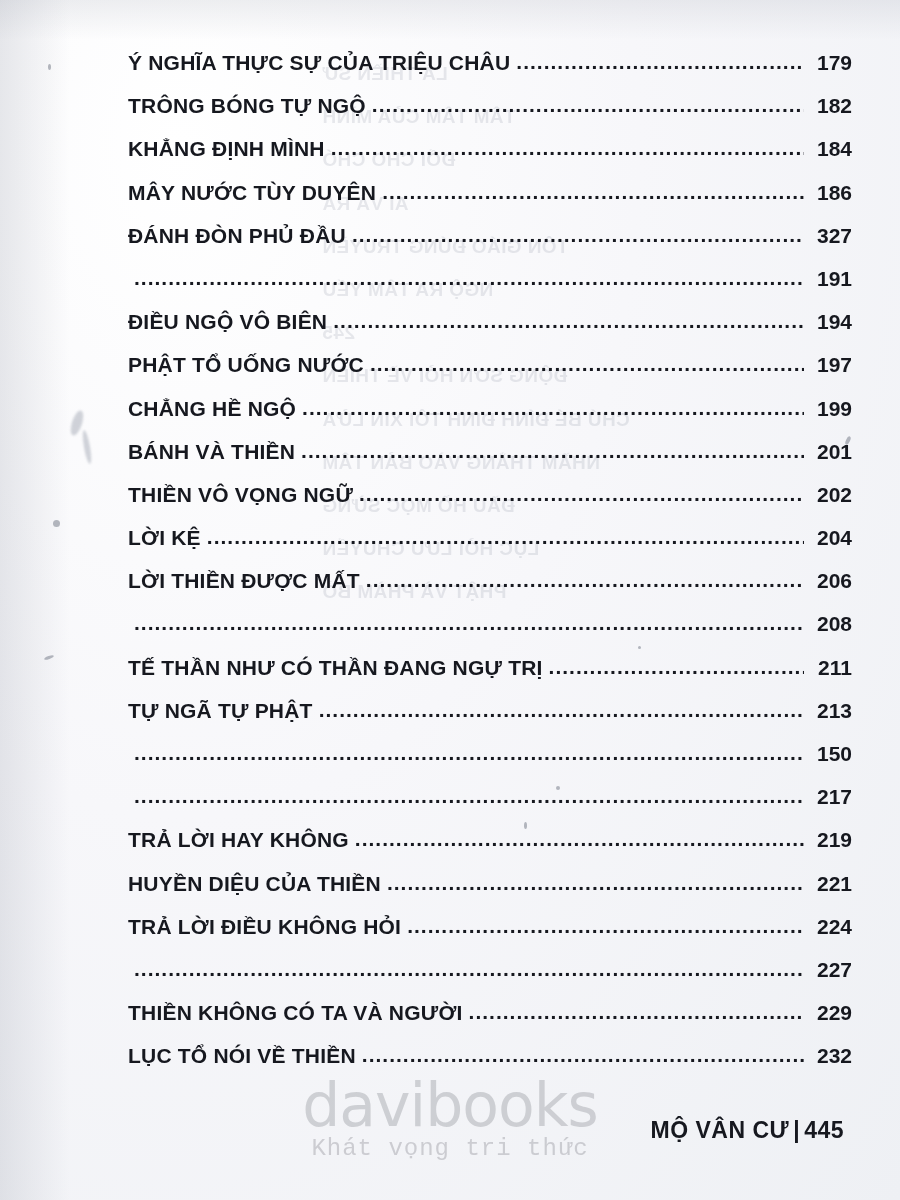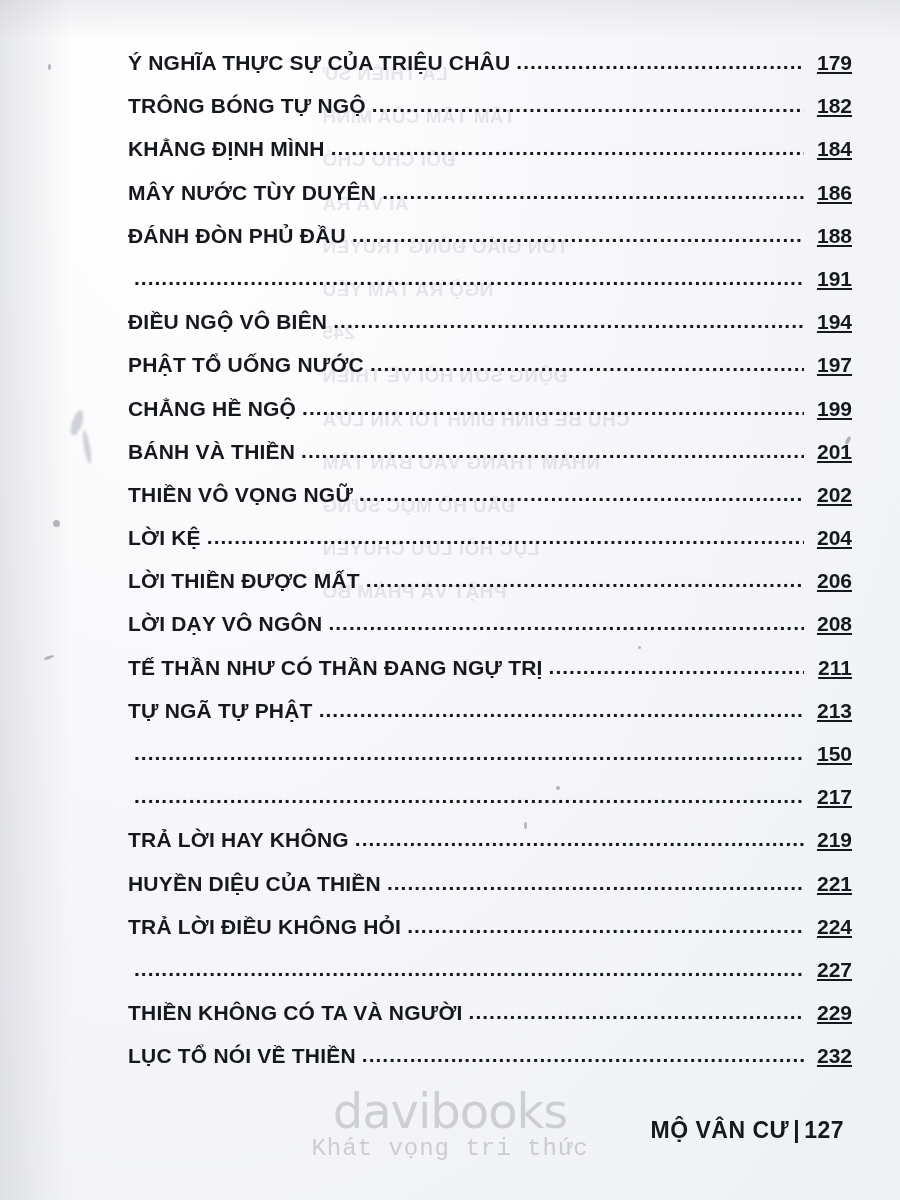--- a/index.html
+++ b/index.html
@@ -79,21 +79,20 @@
     position: relative;
     top: -1px;
   }
   .toc-page {
     font-family: "Liberation Sans", sans-serif;
     font-weight: 700;
     font-size: 21px;
     color: #16181f;
     min-width: 44px;
     text-align: right;
-    text-decoration: underline;
   }
 
   
   #footer {
     position: absolute;
     right: 56px;
     bottom: 56px;
     font-family: "Liberation Sans", sans-serif;
     font-weight: 700;
     font-size: 23px;
@@ -108,21 +107,21 @@
     left: 50%;
     bottom: 38px;
     transform: translateX(-50%);
     text-align: center;
     pointer-events: none;
     user-select: none;
     width: 700px;
   }
   #wm-main {
     font-family: "DejaVu Sans", sans-serif;
-    font-size: 48px;
+    font-size: 60px;
     font-weight: 400;
     color: rgba(120,122,130,0.30);
     letter-spacing: -1px;
     line-height: 1;
     margin-top: 43px;
   }
   #wm-sub {
     margin-top: 0;
     font-family: Liberation Mono, monospace;
     font-size: 24px;
@@ -212,21 +211,21 @@
         <span class="toc-page">184</span>
       </div>
       <div class="toc-row">
         <span class="toc-title">MÂY NƯỚC TÙY DUYÊN</span>
         <span class="toc-dots">........................................................................................................................</span>
         <span class="toc-page">186</span>
       </div>
       <div class="toc-row">
         <span class="toc-title">ĐÁNH ĐÒN PHỦ ĐẦU</span>
         <span class="toc-dots">........................................................................................................................</span>
-        <span class="toc-page">188</span>
+        <span class="toc-page">327</span>
       </div>
       <div class="toc-row">
         <span class="toc-dots">........................................................................................................................</span>
         <span class="toc-page">191</span>
       </div>
       <div class="toc-row">
         <span class="toc-title">ĐIỀU NGỘ VÔ BIÊN</span>
         <span class="toc-dots">........................................................................................................................</span>
         <span class="toc-page">194</span>
       </div>
@@ -254,21 +253,20 @@
         <span class="toc-title">LỜI KỆ</span>
         <span class="toc-dots">........................................................................................................................</span>
         <span class="toc-page">204</span>
       </div>
       <div class="toc-row">
         <span class="toc-title">LỜI THIỀN ĐƯỢC MẤT</span>
         <span class="toc-dots">........................................................................................................................</span>
         <span class="toc-page">206</span>
       </div>
       <div class="toc-row">
-        <span class="toc-title">LỜI DẠY VÔ NGÔN</span>
         <span class="toc-dots">........................................................................................................................</span>
         <span class="toc-page">208</span>
       </div>
       <div class="toc-row">
         <span class="toc-title">TẾ THẦN NHƯ CÓ THẦN ĐANG NGỰ TRỊ</span>
         <span class="toc-dots">........................................................................................................................</span>
         <span class="toc-page">211</span>
       </div>
       <div class="toc-row">
         <span class="toc-title">TỰ NGÃ TỰ PHẬT</span>
@@ -308,21 +306,21 @@
         <span class="toc-page">229</span>
       </div>
       <div class="toc-row">
         <span class="toc-title">LỤC TỔ NÓI VỀ THIỀN</span>
         <span class="toc-dots">........................................................................................................................</span>
         <span class="toc-page">232</span>
       </div>
     </div>
 
   <div id="footer">
-    <span>MỘ VÂN CƯ</span><span class="sep">|</span><span>127</span>
+    <span>MỘ VÂN CƯ</span><span class="sep">|</span><span>445</span>
   </div>
 
   <div id="watermark">
     <div id="wm-main">davibooks</div>
     <div id="wm-sub">Khát vọng tri thức</div>
   </div>
 
 </div>
 
 </body></html>

